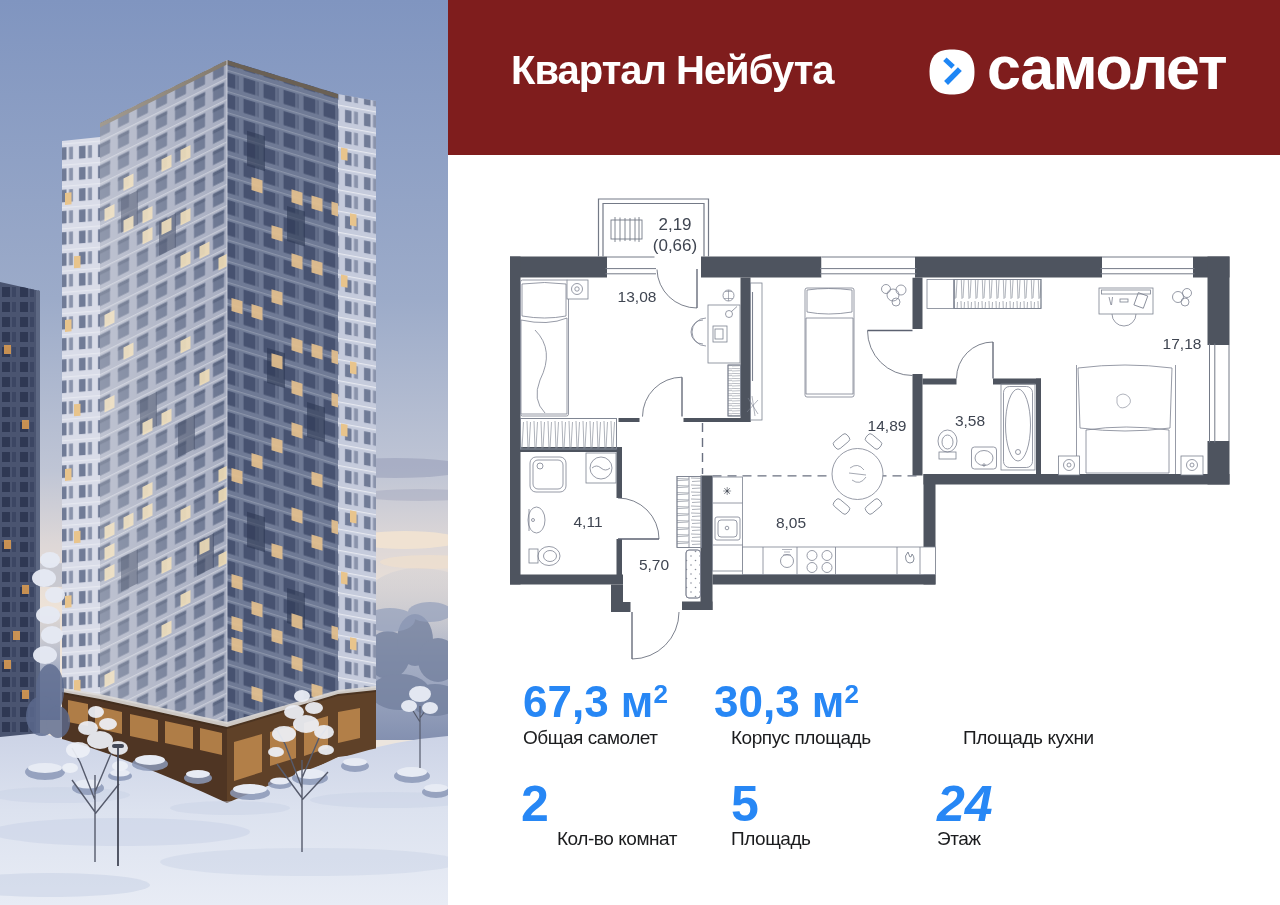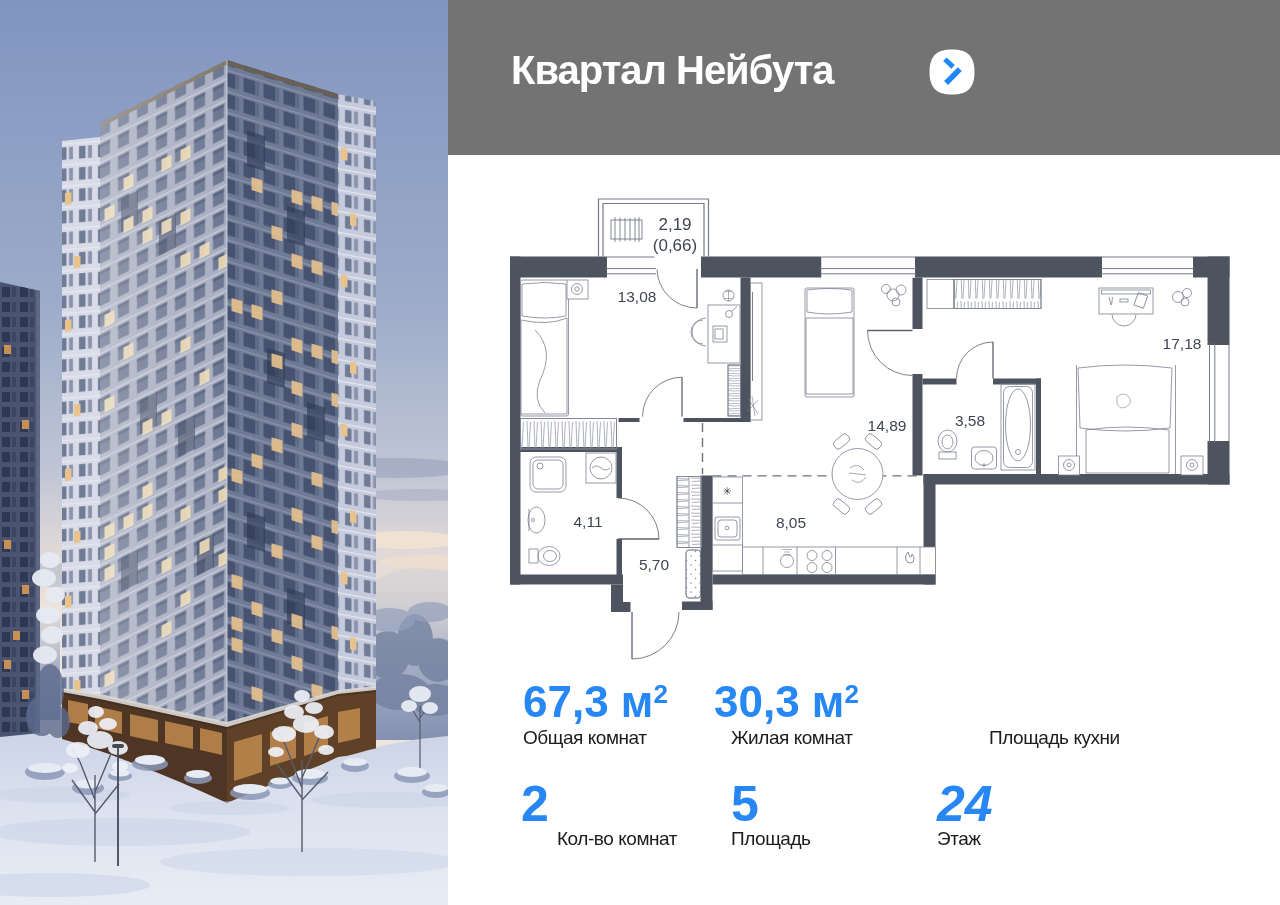--- a/index.html
+++ b/index.html
@@ -1,19 +1,19 @@
 <!DOCTYPE html>
 <html><head>
 <meta charset="utf-8">
 <style>
   html,body{margin:0;padding:0;background:#fff;}
   #page{position:relative;width:1280px;height:905px;overflow:hidden;background:#fff;
         font-family:"Liberation Sans", sans-serif;}
   #photo{position:absolute;left:0;top:0;width:448px;height:905px;}
-  #header{position:absolute;left:448px;top:0;width:832px;height:155px;background:#737373;}
+  #header{position:absolute;left:448px;top:0;width:832px;height:155px;background:#7f1d1d;}
   #title{position:absolute;left:63px;top:48px;color:#fff;font-size:40px;font-weight:bold;letter-spacing:-1px;}
   #logo{position:absolute;left:481px;top:49px;height:46px;display:flex;align-items:center;}
   #logotext{color:#fff;font-size:61px;font-weight:bold;letter-spacing:-1.5px;margin-left:12px;line-height:46px;position:relative;top:-4px;}
   .val{position:absolute;color:#2787f5;font-size:44px;font-weight:bold;line-height:1;}
   .val2{position:absolute;color:#2787f5;font-size:50px;font-weight:bold;line-height:1;}
   .val sup{font-size:26px;position:relative;top:2px;}
   .lab{position:absolute;color:#1b1c1e;font-size:19px;letter-spacing:-0.45px;line-height:1;}
   #plan{position:absolute;left:0;top:0;width:1280px;height:905px;}
   #plan text{font-family:"Liberation Sans",sans-serif;fill:#3f4551;}
 </style>
@@ -399,20 +399,21 @@
   <div id="header">
 
     <div id="title">Квартал Нейбута</div>
 
     <div id="logo">
       <svg width="46" height="46" viewBox="0 0 46 46">
         <path d="M23,0.5 C36,0.5 45.5,5 45.5,23 C45.5,41 36,45.5 23,45.5 C10,45.5 0.5,41 0.5,23 C0.5,5 10,0.5 23,0.5 Z" fill="#fff"></path>
         <polygon points="17.6,8.5 25.8,16.1 22.4,19.7 14.2,12.1" fill="#1e86f5"></polygon>
         <polygon points="28.9,18.2 32.8,22.1 19.0,35.9 15.1,32.0" fill="#1e86f5"></polygon>
       </svg>
+      <span id="logotext">самолет</span>
     </div>
   </div>
 
   <svg id="plan" viewBox="0 0 1280 905">
     <defs>
       <pattern id="hangV" width="7" height="30" patternUnits="userSpaceOnUse">
         <path d="M2,1 L3,29 M5.5,2 L4,28" stroke="#8b909c" stroke-width="0.7" fill="none"></path>
       </pattern>
       <pattern id="hangH" width="30" height="7" patternUnits="userSpaceOnUse">
         <path d="M1,2 L29,3 M2,5.5 L28,4" stroke="#8b909c" stroke-width="0.7" fill="none"></path>
@@ -741,28 +742,28 @@
 
       <text x="1182" y="349" font-size="15.5" fill="#3e4450" text-anchor="middle">17,18</text>
 
       <text x="675" y="230" font-size="17" fill="#3e4450" text-anchor="middle">2,19</text>
       <text x="675" y="251" font-size="17" fill="#3e4450" text-anchor="middle">(0,66)</text>
     </g>
   </svg>
 
   <div class="val" style="left:523px;top:679px;text-align:center;">67,3 м<sup>2</sup></div>
 
-  <div class="lab" style="left:523px;top:728px;">Общая комнат</div>
+  <div class="lab" style="left:523px;top:728px;">Общая самолет</div>
 
   <div class="val" style="left:714px;top:679px;">30,3 м<sup>2</sup></div>
 
-  <div class="lab" style="left:731px;top:728px;">Жилая комнат</div>
-
-
-  <div class="lab" style="left:989px;top:728px;">Площадь кухни</div>
+  <div class="lab" style="left:731px;top:728px;">Корпус площадь</div>
+
+
+  <div class="lab" style="left:963px;top:728px;">Площадь кухни</div>
 
   <div class="val2" style="left:521px;top:779px;">2</div>
 
   <div class="lab" style="left:521px;top:829px;margin-left:36px;">Кол-во комнат</div>
 
   <div class="val2" style="left:731px;top:779px;">5</div>
 
   <div class="lab" style="left:731px;top:829px;">Площадь</div>
 
   <div class="val2" style="left:937px;top:779px;font-style:italic;">24</div>

